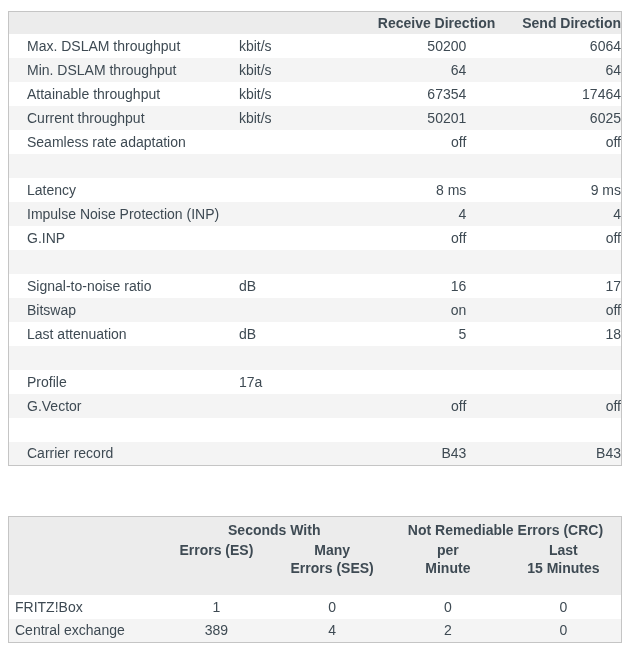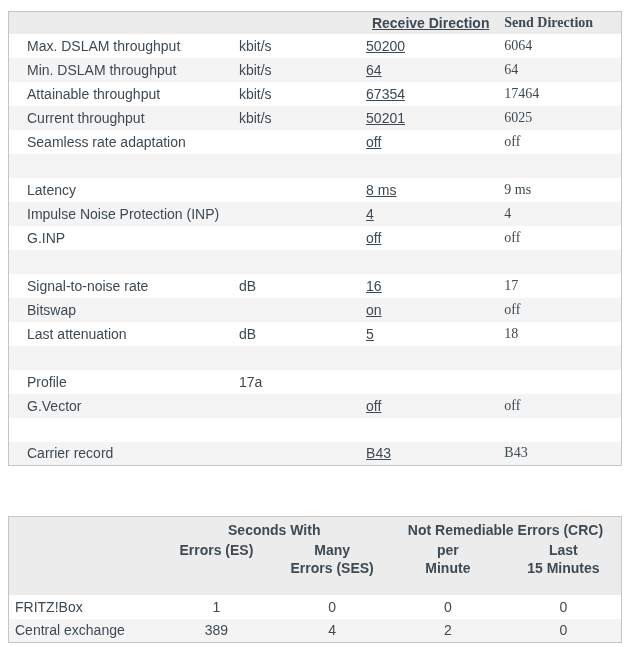--- a/index.html
+++ b/index.html
@@ -25,23 +25,23 @@
   }
   th,td{padding:0;font-weight:normal;white-space:nowrap;overflow:hidden;}
 
   
   #t1{margin-top:11px;}
   #t1 tr{height:24px;}
   #t1 tr.hdr{height:22px;background:var(--hdr-bg);}
   #t1 tr.hdr th{font-weight:bold;}
   #t1 .c-label{width:230px;padding-left:18px;text-align:left;}
   #t1 .c-unit{width:127px;text-align:left;}
-  #t1 .c-rx{width:138px;padding-right:38px;text-decoration:underline;}
+  #t1 .c-rx{width:138px;text-align:right;padding-right:38px;}
   #t1 tr.hdr .c-rx{padding-right:9px;}
-  #t1 .c-tx{width:117px;text-align:left;padding-right:0;font-family:Liberation Serif, serif;}
+  #t1 .c-tx{width:117px;text-align:right;padding-right:0;}
   #t1 tr.odd{background:var(--alt-bg);}
 
   
   #t2{margin-top:50px;}
   #t2 thead{background:var(--hdr-bg);}
   #t2 thead th{font-weight:bold;}
   #t2 tr.gh{height:24px;}
   #t2 tr.gh th{vertical-align:middle;padding-top:3px;}
   #t2 .t2-group{text-align:center;}
   #t2 tr.ch th{vertical-align:top;line-height:18px;padding-bottom:18px;height:46px;}
@@ -115,21 +115,21 @@
     <td class="c-rx">off</td>
     <td class="c-tx">off</td>
   </tr>
   <tr class="odd">
     <td class="c-label"></td>
         <td class="c-unit"></td>
     <td class="c-rx"></td>
         <td class="c-tx"></td>
   </tr>
   <tr>
-    <td class="c-label">Signal-to-noise rate</td>
+    <td class="c-label">Signal-to-noise ratio</td>
     <td class="c-unit">dB</td>
     <td class="c-rx">16</td>
     <td class="c-tx">17</td>
   </tr>
   <tr class="odd">
     <td class="c-label">Bitswap</td>
     <td class="c-unit"></td>
     <td class="c-rx">on</td>
     <td class="c-tx">off</td>
   </tr>

